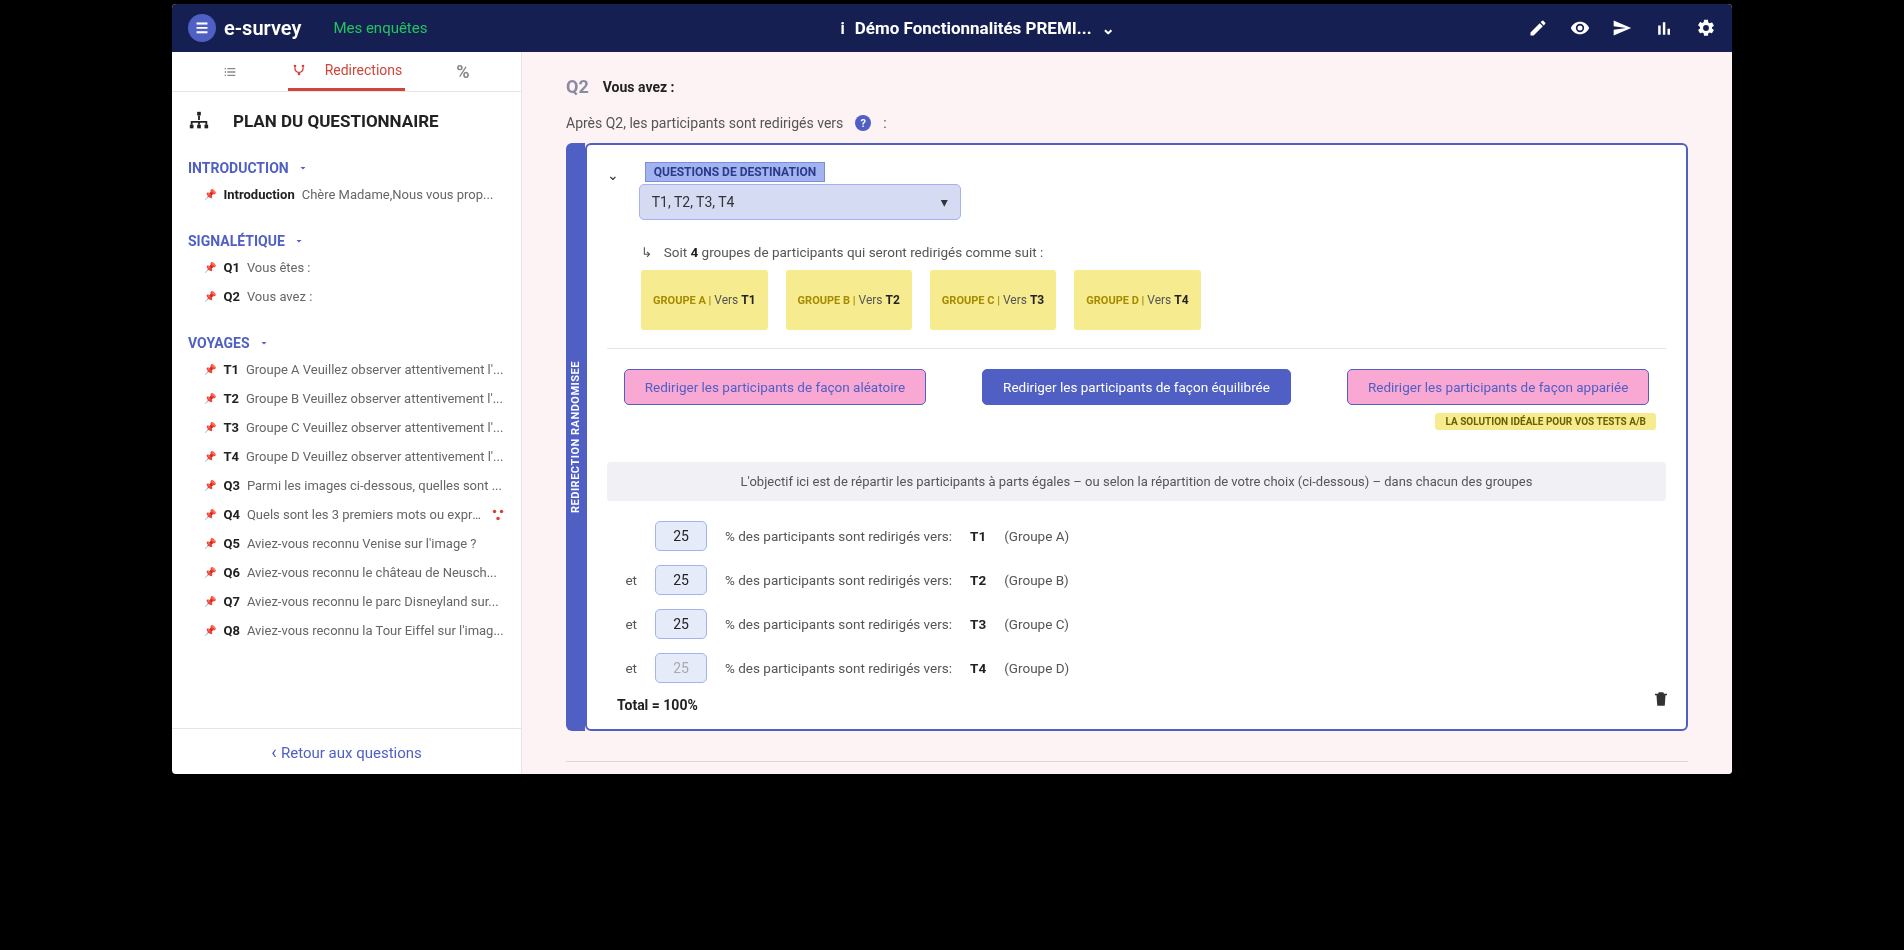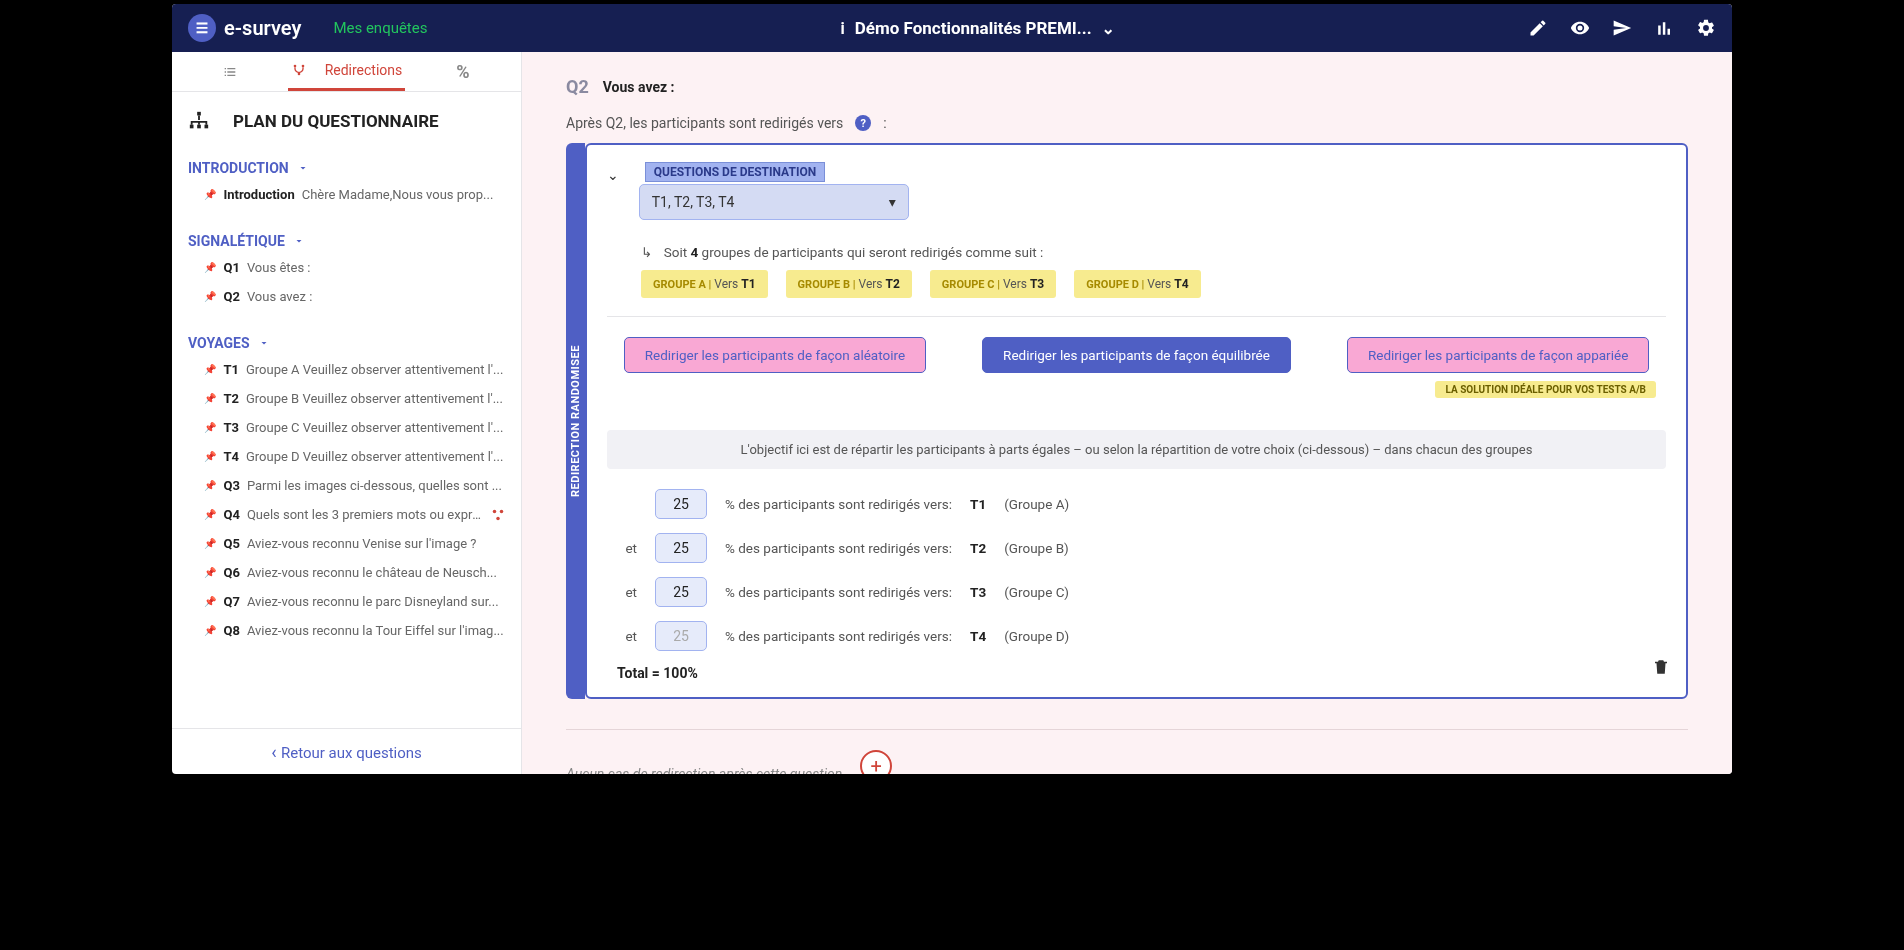--- a/index.html
+++ b/index.html
@@ -47,27 +47,27 @@
     .redirect-intro { font-size: 14px; color: #555; display: flex; align-items: flex-start; gap: 12px; margin-bottom: 12px; }
     .help-icon { width: 16px; height: 16px; border-radius: 50%; background: #4f5fc4; color: #fff; font-size: 11px; font-weight: 700; display: inline-flex; align-items: center; justify-content: center; }
     
     .card-wrap { display: flex; }
     .vertical-label { writing-mode: vertical-rl; transform: rotate(180deg); background: #4f5fc4; color: #fff; font-size: 11px; font-weight: 700; padding: 14px 3px; border-radius: 0 6px 6px 0; text-align: center; letter-spacing: 0.5px; }
     .card { flex: 1; border: 2px solid #4f5fc4; border-radius: 6px; background: #fff; padding: 16px 20px 16px 20px; position: relative; }
     .card-top { display: flex; align-items: flex-start; gap: 20px; }
     .collapse-btn { font-size: 14px; color: #333; cursor: pointer; margin-top: 6px; }
     .dest-wrap { }
     .field-label { display: inline-block; background: #a2b3f0; color: #2b3a8a; font-size: 12px; font-weight: 700; padding: 2px 8px; border-radius: 0; border: 1px solid #7a8fd8; margin-bottom: 2px; margin-left: 6px; }
-    .select-box { width: 270px; height: 36px; border: 1px solid #a2b3f0; background: #d4dbf3; border-radius: 5px; display: flex; align-items: center; justify-content: space-between; padding: 0 12px; font-size: 14px; color: #333; cursor: pointer; }
+    .select-box { width: 322px; height: 36px; border: 1px solid #a2b3f0; background: #d4dbf3; border-radius: 5px; display: flex; align-items: center; justify-content: space-between; padding: 0 12px; font-size: 14px; color: #333; cursor: pointer; }
     
     .groups-line { margin: 24px 0 10px 34px; font-size: 13.5px; color: #555; }
     .groups-line .arrow { margin-right: 8px; }
     .groups-line b { color: #222; }
     .group-chips { display: flex; gap: 18px; margin-left: 34px; margin-bottom: 18px; }
-    .chip { background: #f7eb8f; border-radius: 3px; padding: 7px 12px; font-size: 12px; }
+    .chip { background: #f7eb8f; border-radius: 3px; padding: 23px 12px; font-size: 12px; }
     .chip .gname { color: #a68a00; font-weight: 700; font-size: 11px; }
     .chip .vers { color: #555; }
     .chip .target { font-weight: 700; color: #222; }
     
     hr.sep { border: none; border-top: 1px solid #e5e5e8; margin: 8px 0 20px 0; }
     
     .mode-row { display: flex; gap: 56px; justify-content: center; margin-bottom: 8px; }
     .mode-btn { border: 1px solid #4f5fc4; border-radius: 5px; padding: 9px 20px; font-size: 13.5px; color: #4f5fc4; background: #f9a8d4; cursor: pointer; position: relative; }
     .mode-btn.active { background: #4f5fc4; color: #fff; }
     .mode-sub { display: flex; justify-content: flex-end; margin-right: 10px; margin-bottom: 32px; }

